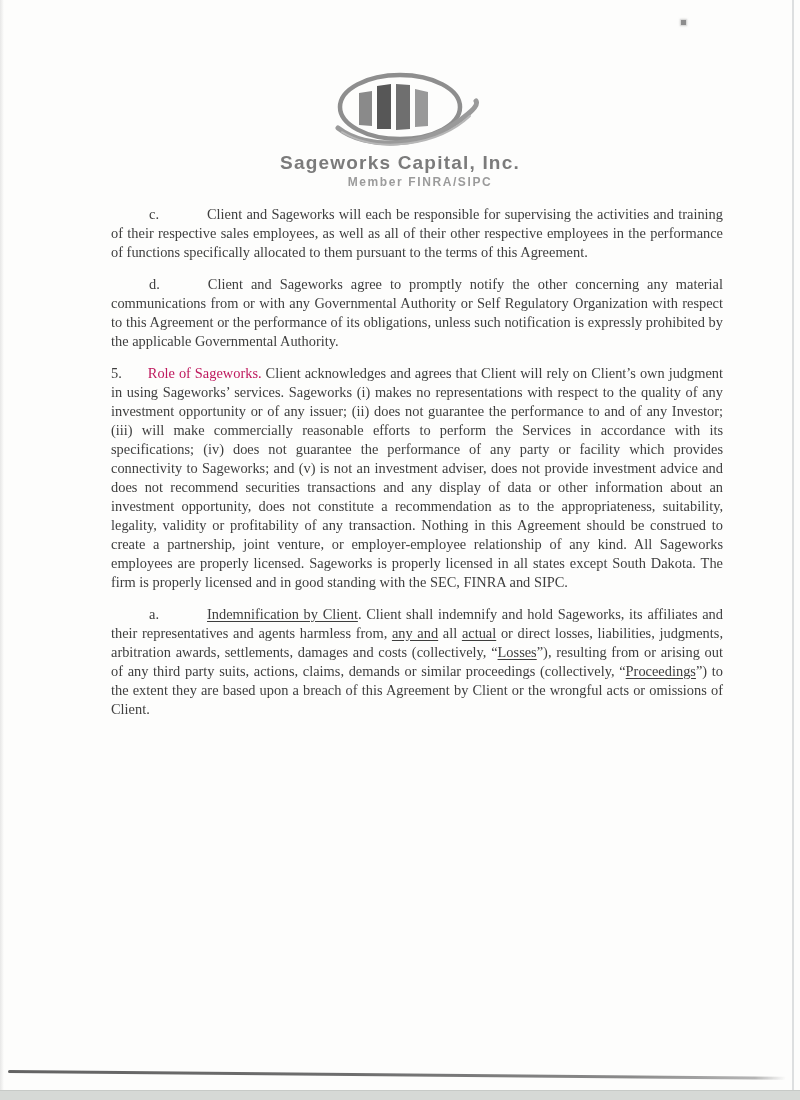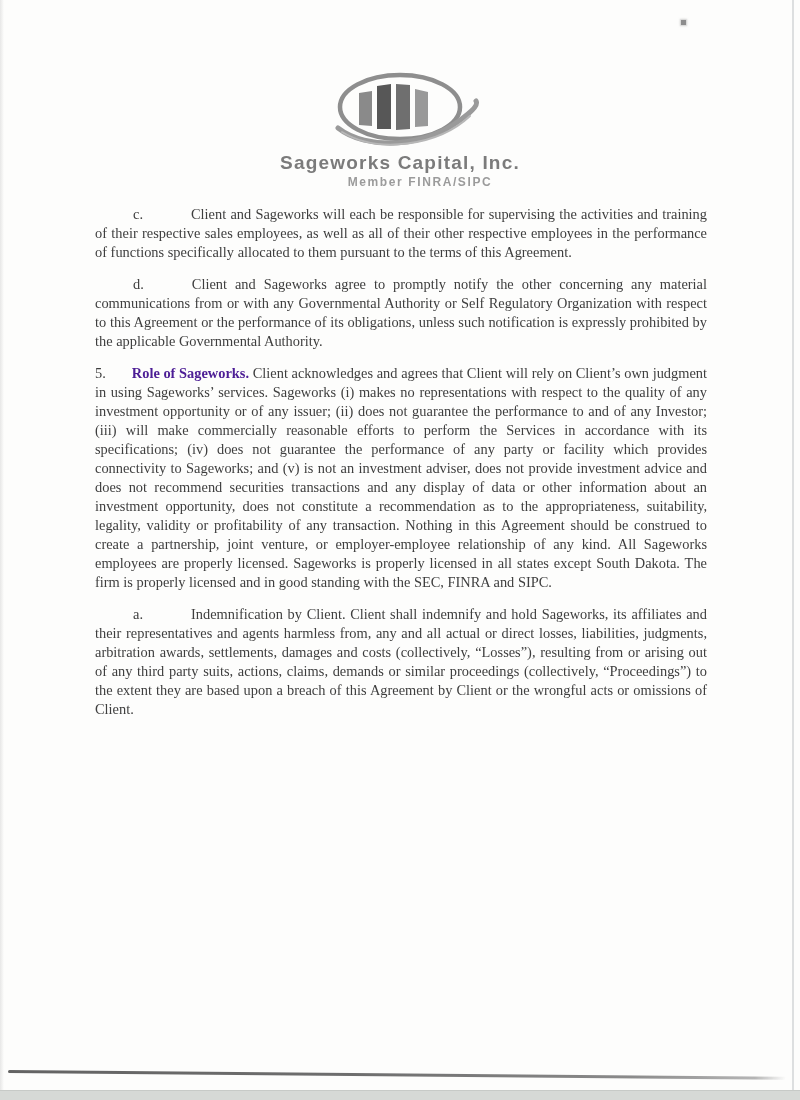--- a/index.html
+++ b/index.html
@@ -80,38 +80,38 @@
     font-weight: 700;
     font-size: 12px;
     letter-spacing: 1.6px;
     color: #9b9b9b;
     padding-left: 40px;
   }
 
   
   .doc-body {
     position: absolute;
-    left: 95px; top: 205px;
+    left: 111px; top: 205px;
     width: 612px;
     font-size: 14.4px;
     line-height: 19px;
     text-align: justify;
     color: #3e3e3e;
     filter: blur(0.32px);
   }
   .doc-body p {
     margin: 0 0 13px 0;
   }
   .doc-body p.kind-sub { text-indent: 38px; }
   .doc-body p.kind-section { text-indent: 0; margin-top: 4px; }
   .doc-body p.para-a { margin-top: 5px; }
   .label-gap-sub { display: inline-block; width: 48px; }
   .label-gap-section { display: inline-block; width: 26px; }
-  .seg-bold { font-weight: 700; color: #4c1d95; }
-  .seg-underline { text-underline-offset: 2px; }
+  .seg-bold { font-weight: 400; color: #be185d; }
+  .seg-underline { text-decoration: underline; text-underline-offset: 2px; }
 </style>
 </head>
 <body>
 
 <div class="page">
 
   <div class="scan-left-edge"></div>
   <div class="scan-right-edge"></div>
   <div class="scan-dot"></div>
 

